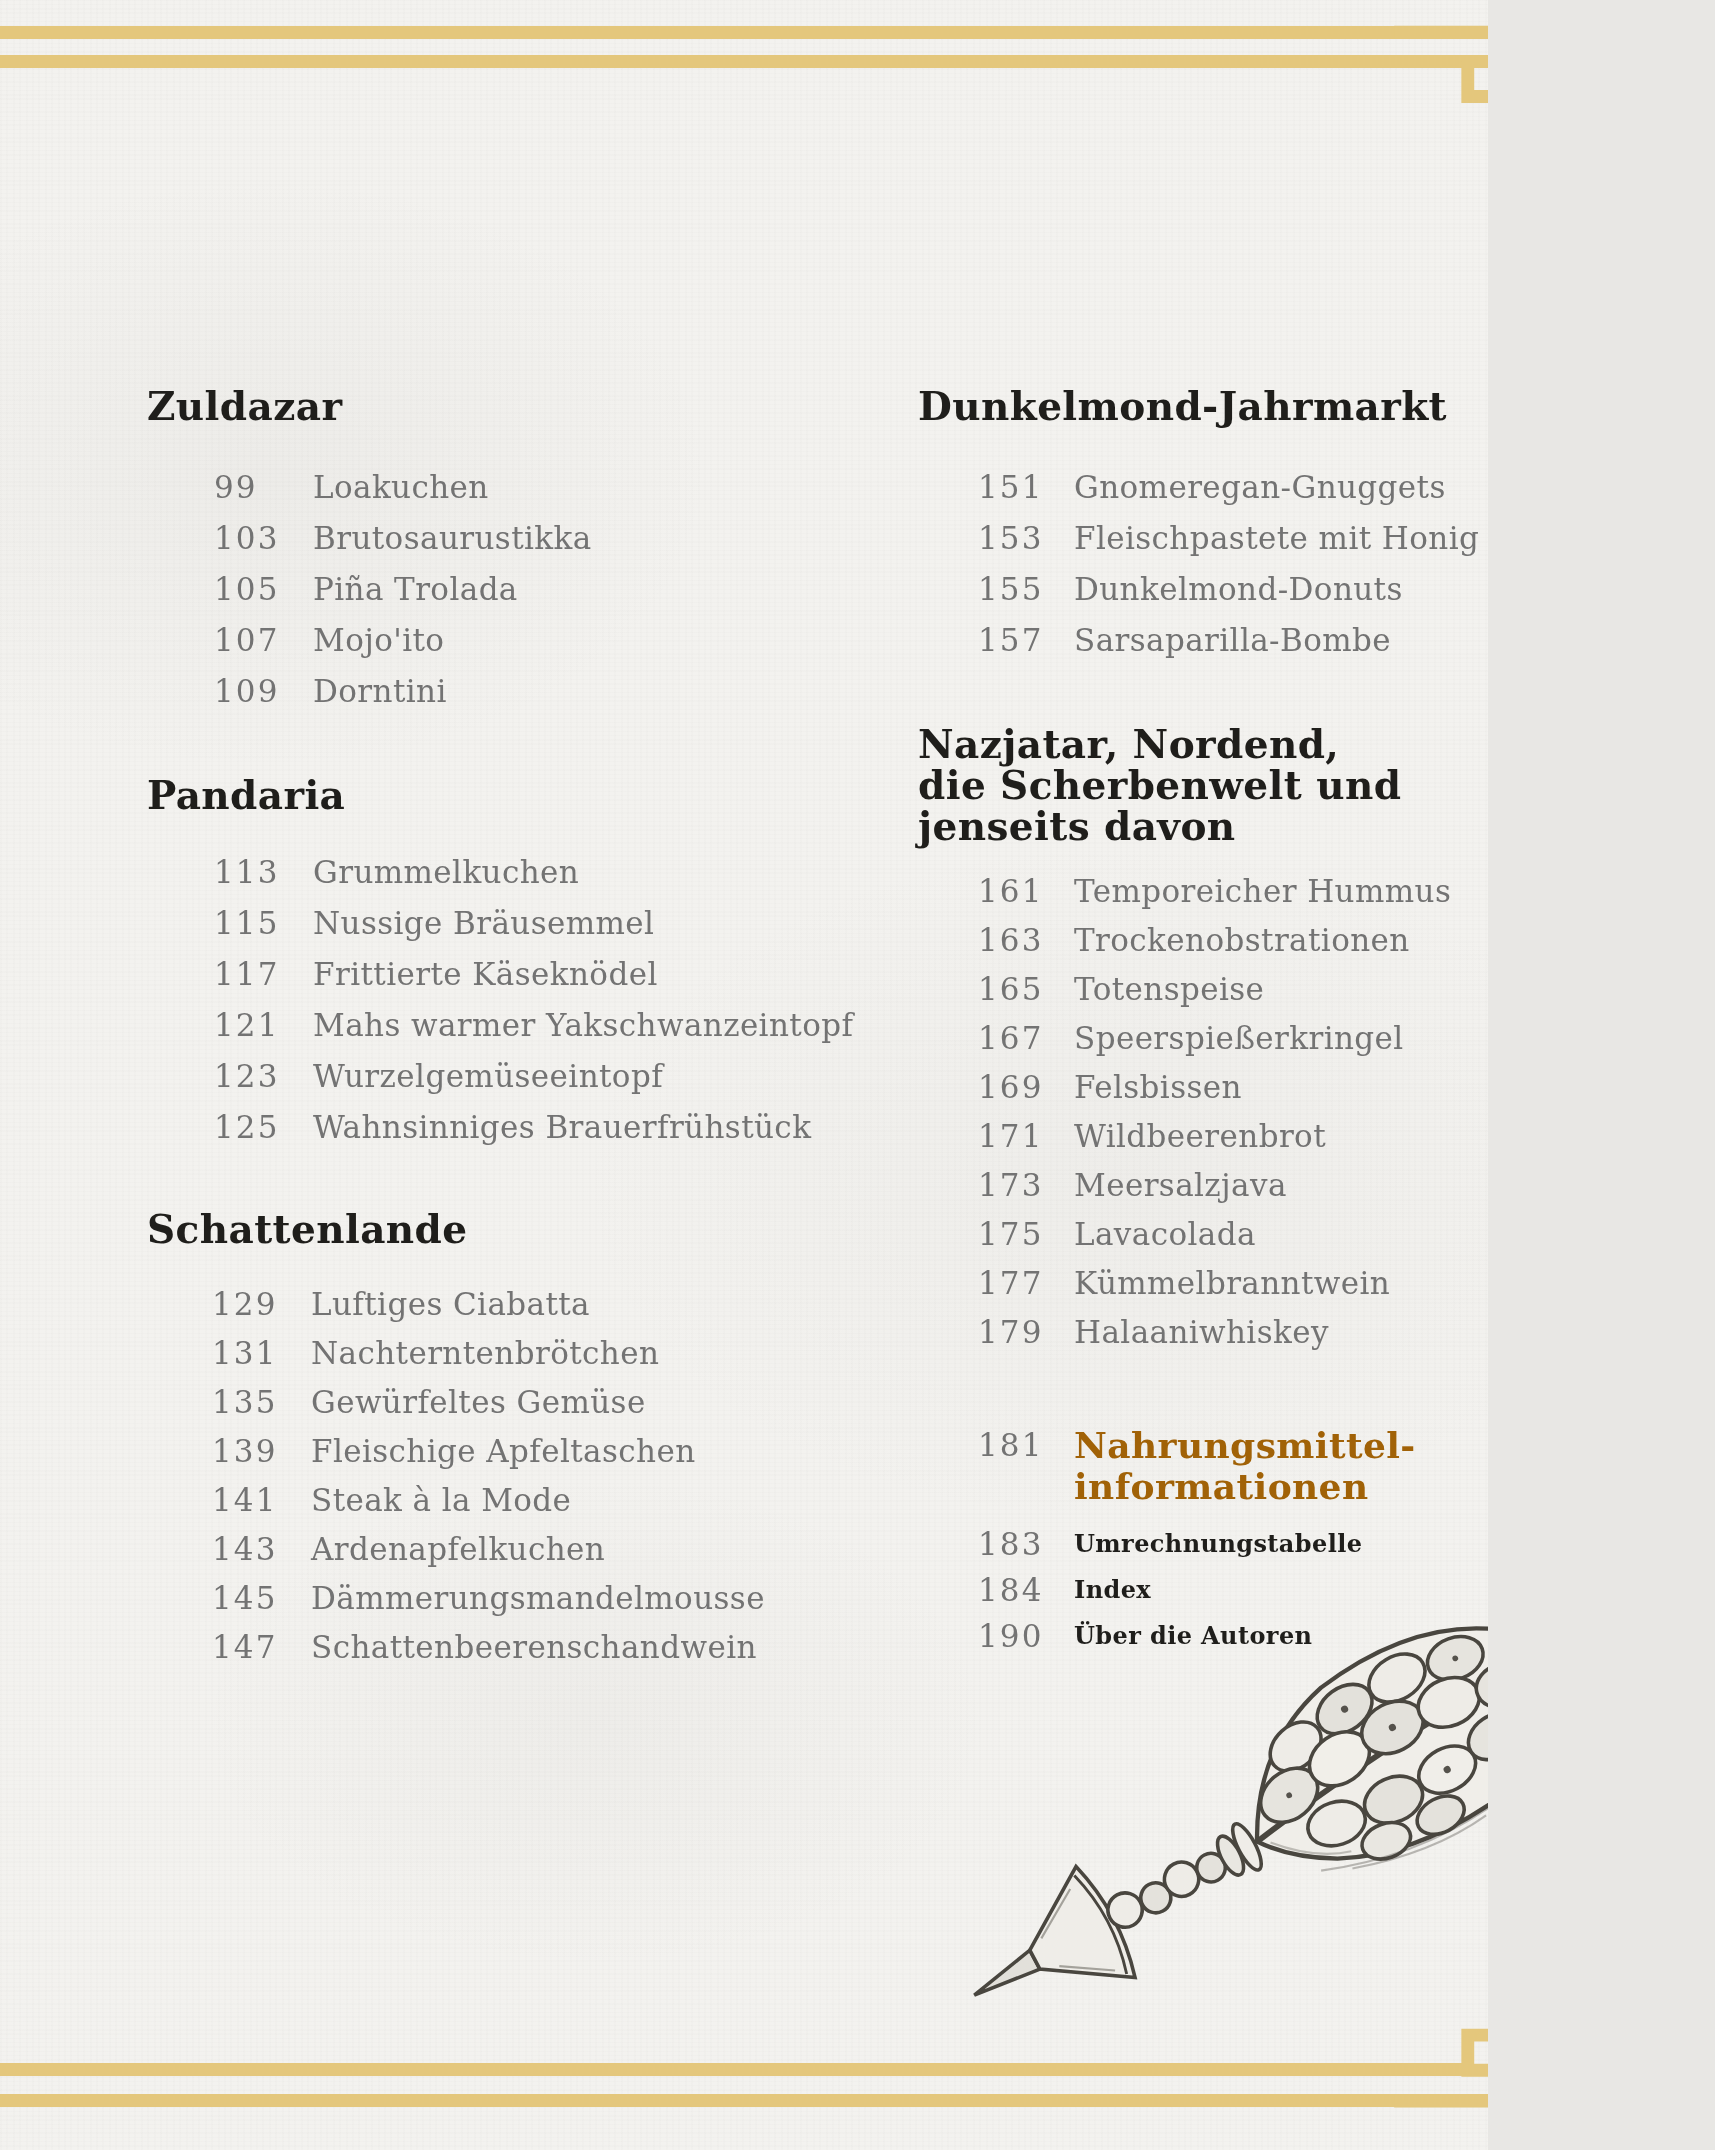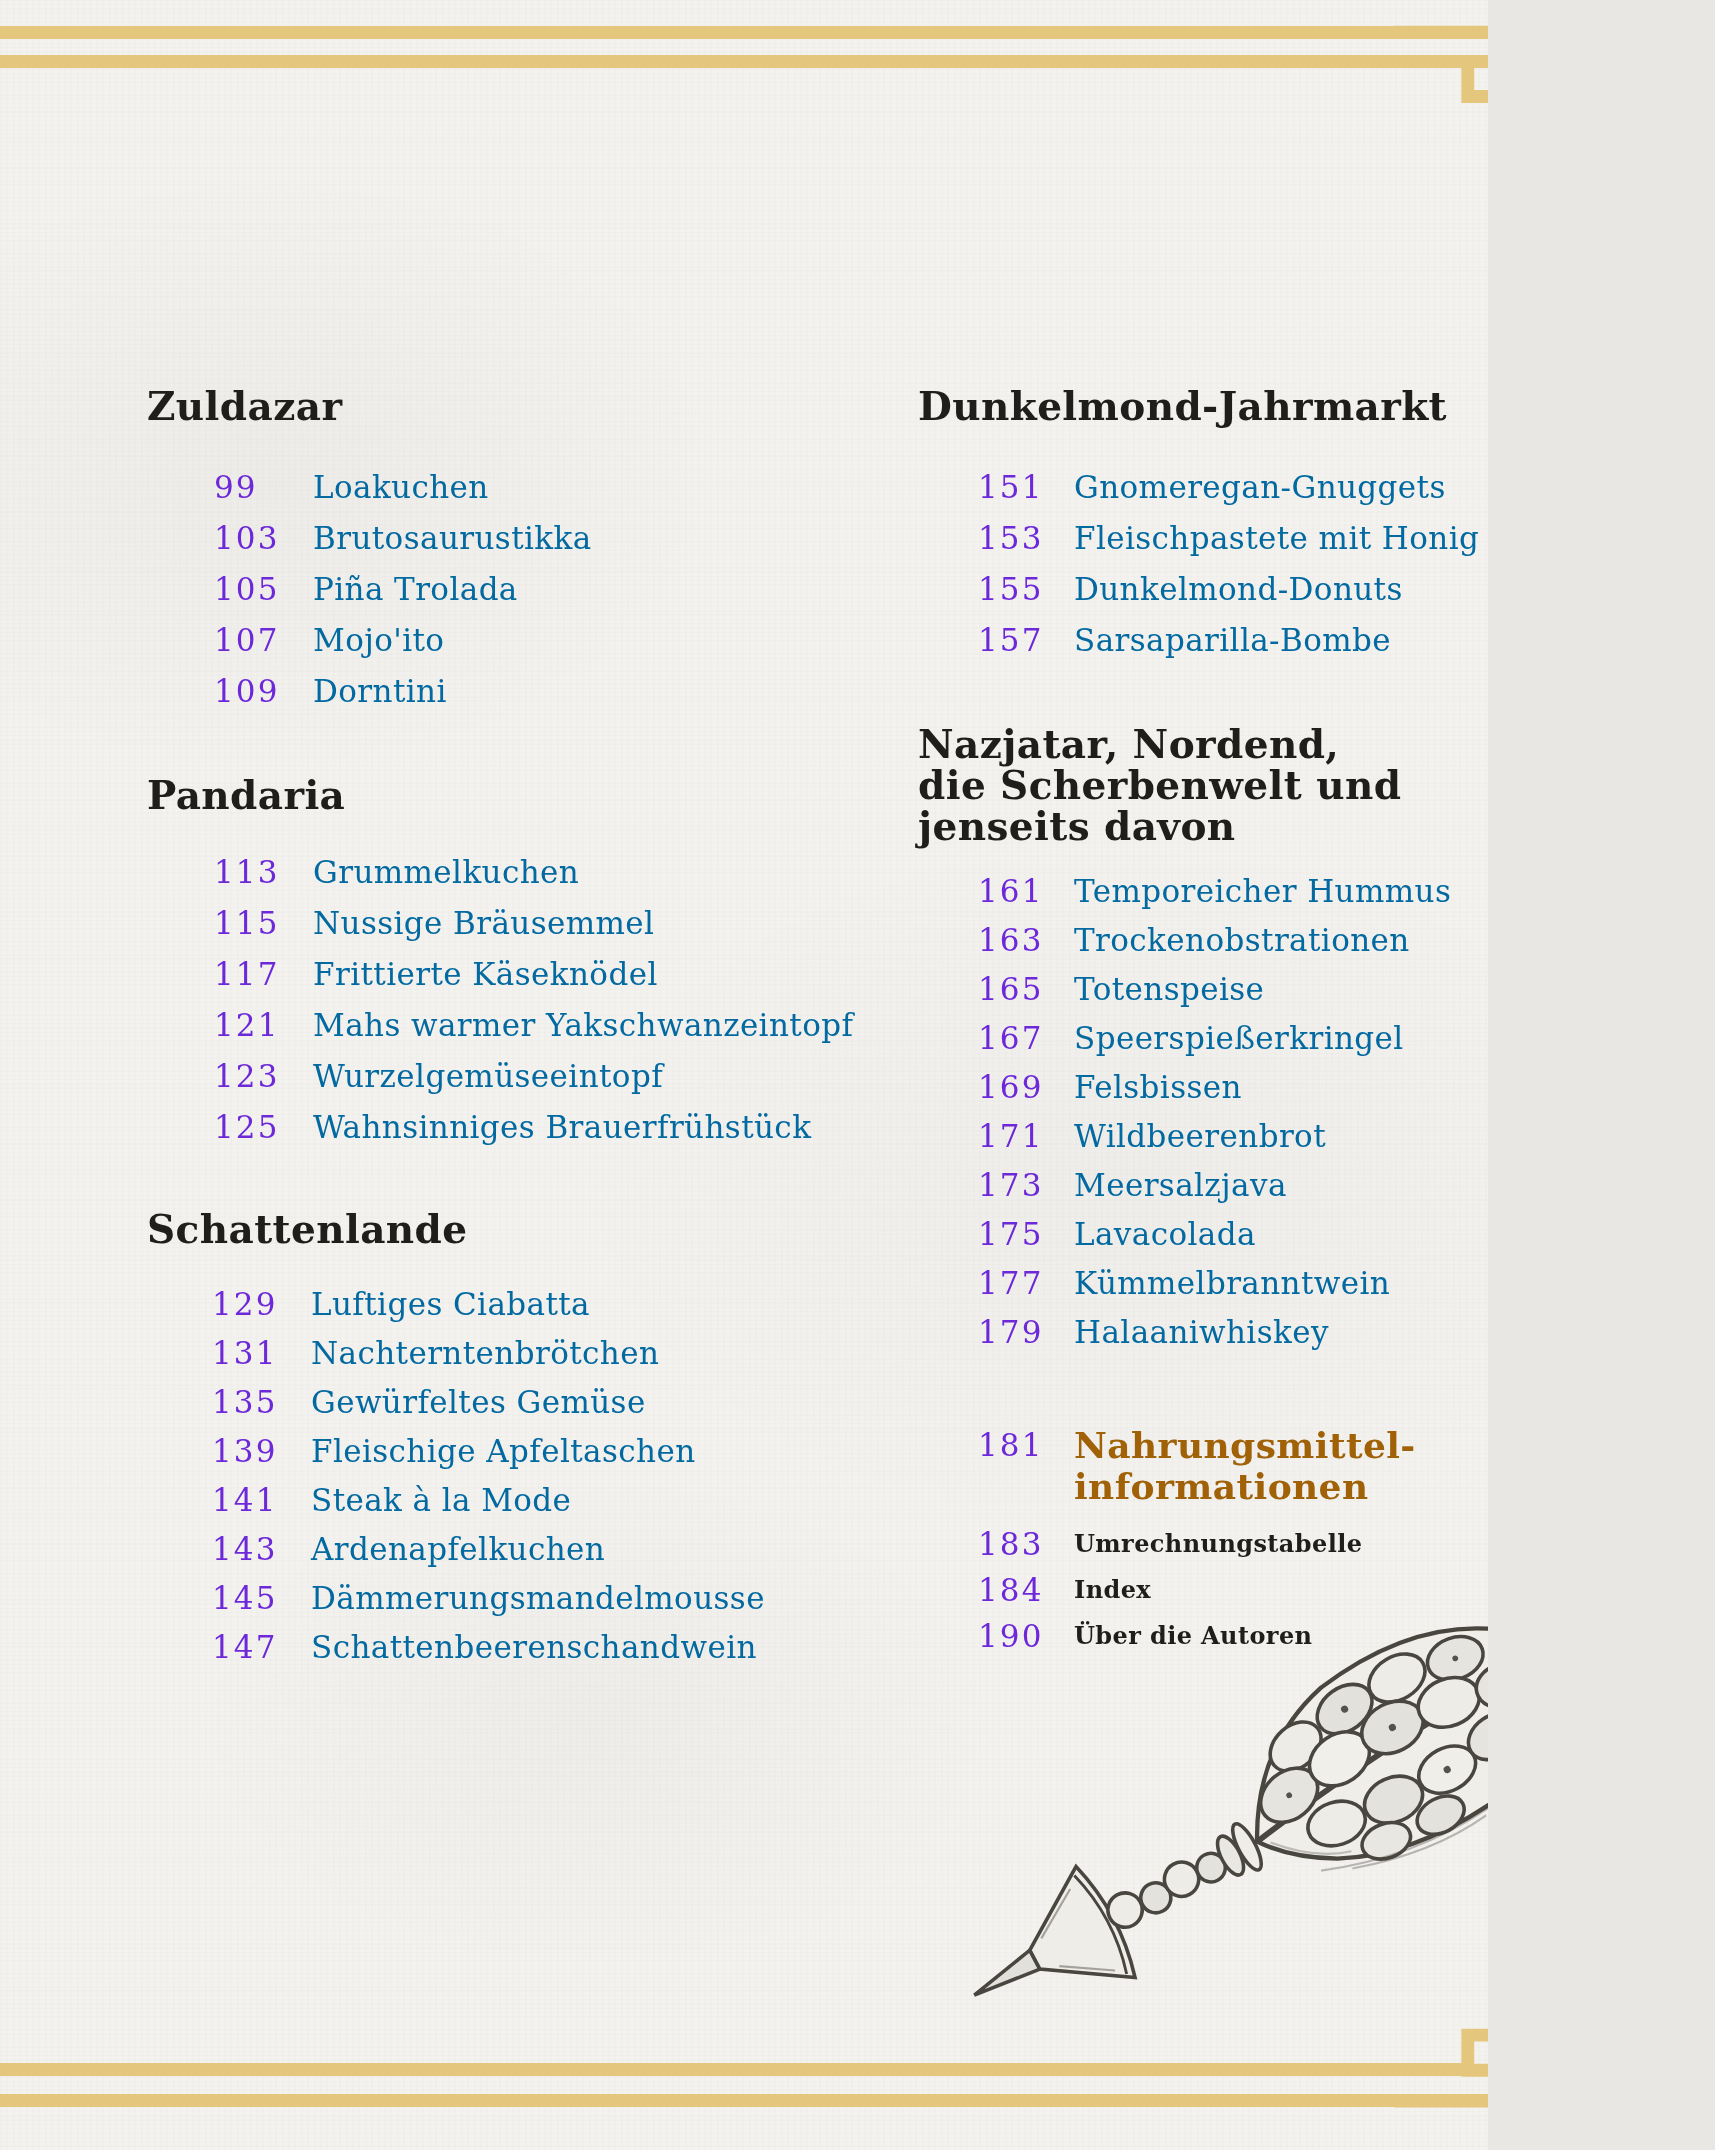--- a/index.html
+++ b/index.html
@@ -26,26 +26,26 @@
     color:#1f1e1b;letter-spacing:0.4px;white-space:nowrap;
   }
   .sec .hline{display:block;}
   .entries{position:absolute;}
   .row{position:relative;white-space:nowrap;}
   .rows-72 .row{height:51px;}
   .rows-68 .row{height:49px;}
   .rows-65 .row{height:46px;}
   .num{
     position:absolute;left:0;top:0;font-size:31px;line-height:inherit;
-    letter-spacing:2.1px;color:#6d28d9;font-feature-settings:"onum" 1;
+    letter-spacing:2.1px;color:#737373;font-feature-settings:"onum" 1;
   }
   .rows-72 .num,.rows-72 .ttl{line-height:51px;}
   .rows-68 .num,.rows-68 .ttl{line-height:49px;}
   .rows-65 .num,.rows-65 .ttl{line-height:46px;text-align:right;}
-  .ttl{position:absolute;top:0;font-size:31px;letter-spacing:0.4px;color:#0369a1;}
+  .ttl{position:absolute;top:0;font-size:31px;letter-spacing:0.4px;color:#737373;}
   .col-left .ttl{left:99px;}
   .col-right .ttl{left:96px;}
   .bm .ttl{font-weight:bold;font-size:24px;color:#1f1e1b;}
   .bm2{position:absolute;}
   .bm2 .lines{position:absolute;left:96px;top:0;}
   .bm2 .lines span{display:block;font-weight:bold;font-size:36px;line-height:41px;color:#a16207;letter-spacing:0.4px;}
   .bm2 .num{line-height:41px;}
   .sketch{position:absolute;left:951px;top:1612px;}
   .sketch *{vector-effect:none;}
 </style>

